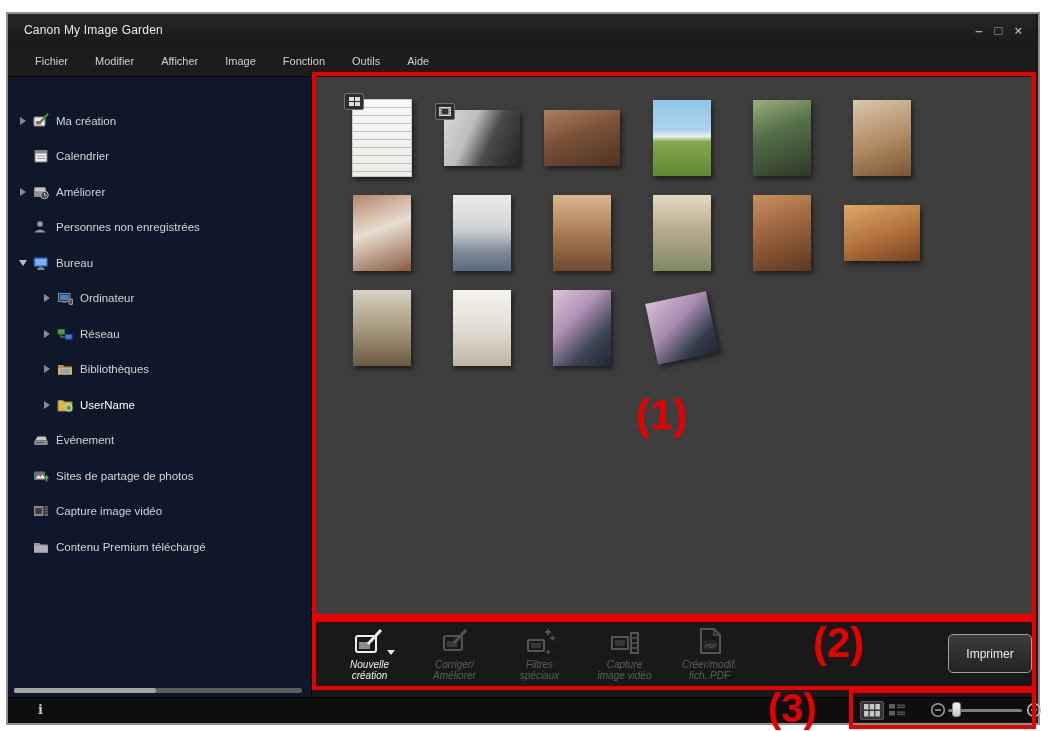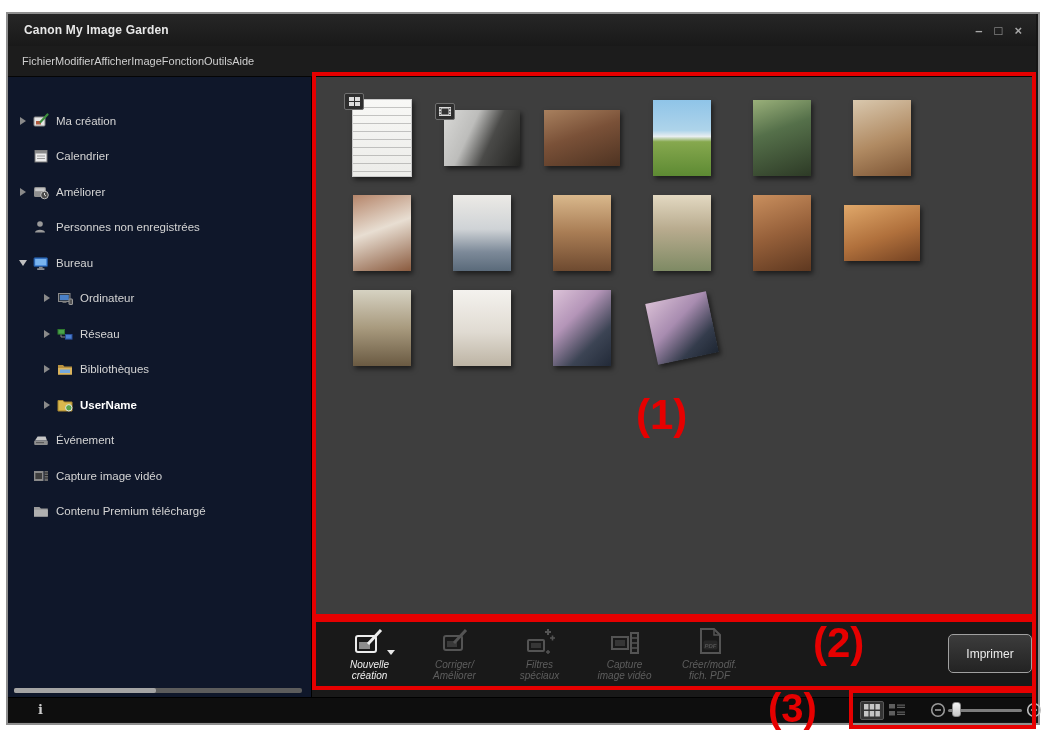--- a/index.html
+++ b/index.html
@@ -3,37 +3,37 @@
 <meta charset="utf-8">
 <style>
   html,body{margin:0;padding:0;}
   .stage{position:relative;width:1048px;height:731px;background:#ffffff;overflow:hidden;
          font-family:"Liberation Sans",sans-serif;-webkit-font-smoothing:antialiased;}
   
   .window{position:absolute;left:6px;top:12px;width:1030px;height:709px;background:#161616;
           border:2px solid #8f8f8f;box-sizing:content-box;}
   .titlebar{position:absolute;left:8px;top:14px;width:1028px;height:32px;
             background:linear-gradient(#262626,#191919);display:flex;align-items:center;}
-  .title{color:#e8e8e8;font-size:12px;font-weight:bold;margin-left:16px;letter-spacing:.2px;}
+  .title{color:#e8e8e8;font-size:12px;font-weight:normal;margin-left:16px;letter-spacing:.2px;}
   .win-controls{margin-left:auto;margin-right:14px;display:flex;gap:12px;}
   .win-controls span{color:#a8a8a8;font-size:13px;font-weight:bold;line-height:1;cursor:default;}
   .menubar{position:absolute;left:8px;top:46px;width:1028px;height:31px;background:#1c1c1c;
-           border-bottom:1px solid #050505;display:flex;align-items:center;padding-left:14px;box-sizing:border-box;}
+           border-bottom:1px solid #050505;display:flex;align-items:center;padding-left:27px;gap:27px;box-sizing:border-box;}
   .menubar span{color:#cfcfcf;font-size:11px;}
   
   .sidebar{position:absolute;left:8px;top:77px;width:304px;height:620px;background:#0f172a;
            border-right:1px solid #000;box-sizing:border-box;padding-top:26px;overflow:hidden;}
   .srow{display:flex;align-items:center;height:35.5px;padding-left:8px;}
   .srow.child{padding-left:32px;}
   .arrow{width:14px;display:inline-flex;justify-content:center;margin-right:3px;flex:none;}
   .arrow.right::before{content:"";border-left:6px solid #8a8a8a;border-top:4px solid transparent;border-bottom:4px solid transparent;}
   .arrow.down::before{content:"";border-top:6px solid #c0c0c0;border-left:4px solid transparent;border-right:4px solid transparent;}
   .sicon{width:16px;height:16px;margin-right:7px;flex:none;display:inline-flex;}
   .slabel{color:#d4d4d4;font-size:11.5px;white-space:nowrap;}
-  .srow.selected .slabel{color:#ffffff;font-weight:bold;}
+  .srow.selected .slabel{color:#ffffff;font-weight:normal;}
   .h-scroll{position:absolute;left:14px;top:676px;width:288px;height:5px;background:#5c5c5c;border-radius:2px;}
   .h-scroll .h-thumb{position:absolute;left:0;top:0;width:142px;height:5px;background:#a4a4a4;border-radius:2px;}
   
   .main{position:absolute;left:312px;top:77px;width:724px;height:540px;background:#3e3e3e;}
   .cell{position:absolute;width:100px;height:95px;display:flex;align-items:center;justify-content:center;}
   .thumb{position:relative;box-shadow:2px 3px 5px rgba(0,0,0,.55);}
   .thumb.p{width:58px;height:76px;}
   .thumb.l{width:76px;height:56px;}
   .thumb.doc{width:60px;height:78px;border:1px solid #c9c9c9;box-sizing:border-box;}
   .thumb.sq{width:62px;height:62px;transform:rotate(-12deg);}
@@ -198,20 +198,31 @@
     <div class="srow">
       <span class="arrow"></span>
       <span class="sicon">
           <svg width="16" height="16" viewBox="0 0 16 16">
             <path d="M2 8.5 l2.6 -4 h8 l1.4 4 z" fill="#c6c6c6"></path>
             <rect x="1.2" y="8.5" width="13.6" height="4.4" rx="1" fill="#8f8f8f"></rect>
             <rect x="3" y="10" width="8" height="1.2" fill="#5a5a5a"></rect>
           </svg>
         </span>
       <span class="slabel">Événement</span>
+    </div>
+    <div class="srow">
+      <span class="arrow"></span>
+      <span class="sicon">
+          <svg width="16" height="16" viewBox="0 0 16 16">
+            <rect x="1" y="3.5" width="11" height="8.5" rx="1" fill="#6f6f6f"></rect>
+            <path d="M2.5 10.5 l3 -3.5 2 2 2 -2.8 2.5 4.3 z" fill="#e8e8e8"></path>
+            <path d="M13.5 13.5 v-5 M11.8 10.3 l1.7 -2 1.7 2" stroke="#58b058" stroke-width="1.6" fill="none"></path>
+          </svg>
+        </span>
+      <span class="slabel">Sites de partage de photos</span>
     </div>
     <div class="srow">
       <span class="arrow"></span>
       <span class="sicon">
           <svg width="16" height="16" viewBox="0 0 16 16">
             <rect x="1" y="3" width="9.5" height="10" fill="#8a8a8a"></rect>
             <rect x="2.4" y="5" width="6.6" height="6" fill="#3e3e3e"></rect>
             <rect x="11.5" y="3" width="3.5" height="10" fill="#6a6a6a"></rect>
             <path d="M11.5 5 h3.5 M11.5 7.5 h3.5 M11.5 10 h3.5" stroke="#2a2a2a"></path>
           </svg>

